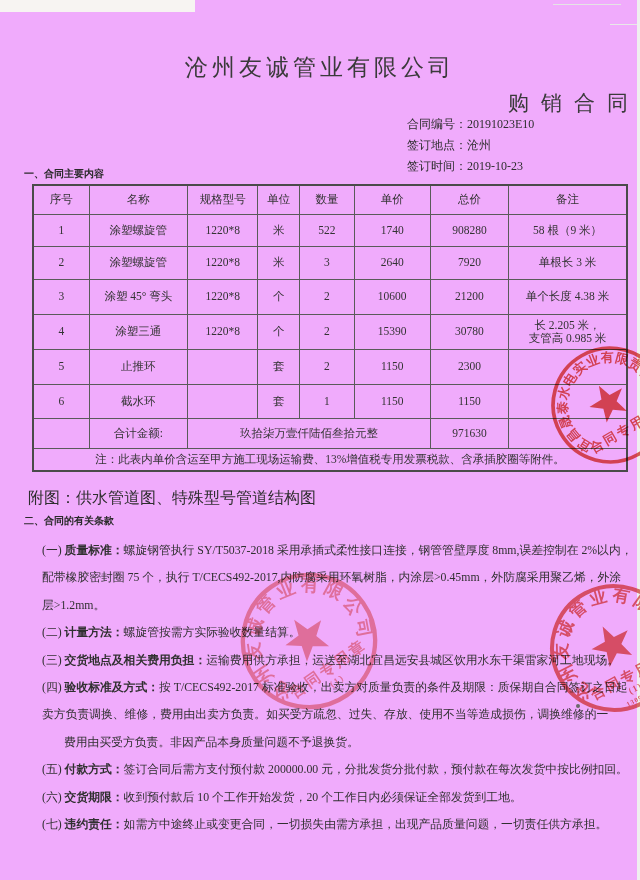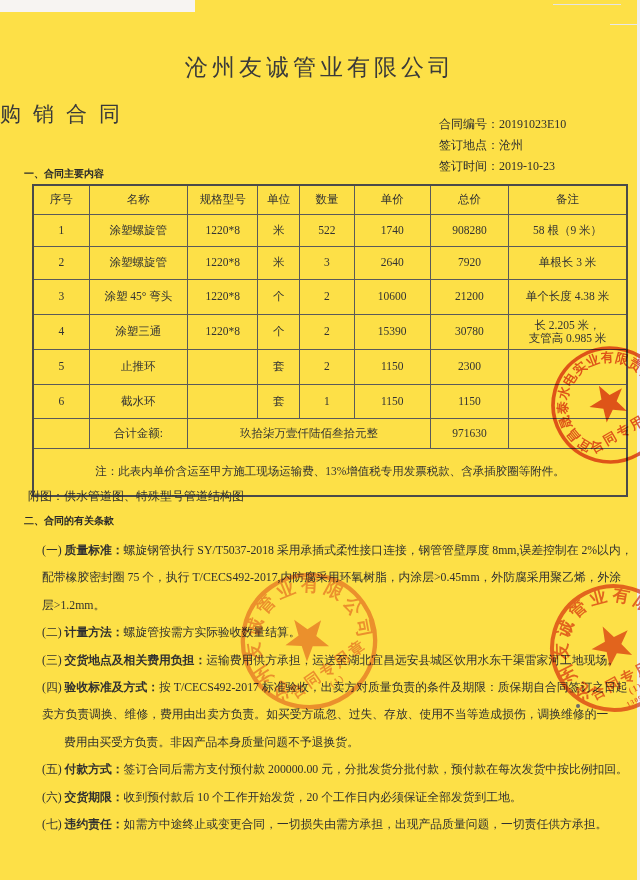--- a/index.html
+++ b/index.html
@@ -1,33 +1,33 @@
 <!DOCTYPE html>
 <html><head>
 <meta charset="utf-8">
 <style>
   html,body{margin:0;padding:0;background:#fff;}
-  .page{position:relative;width:640px;height:880px;background:#fde047;overflow:hidden;
+  .page{position:relative;width:640px;height:880px;background:#f0abfc;overflow:hidden;
         font-family:"Liberation Serif","DejaVu Serif",serif;color:#2e2e2e;}
   .title1{position:absolute;top:52px;left:0;width:100%;text-align:center;
           font-size:23px;letter-spacing:4px;color:#3a3a3a;}
-  .title2{position:absolute;top:89px;left:0;width:100%;text-align:left;
-          font-size:21px;letter-spacing:12px;color:#3a3a3a;margin-top:11px;}
+  .title2{position:absolute;top:89px;left:0;width:100%;text-align:right;
+          font-size:21px;letter-spacing:12px;color:#3a3a3a;}
   .meta-left{position:absolute;left:28px;top:118px;font-size:12px;line-height:33px;}
-  .meta-right{position:absolute;left:407px;top:114px;font-size:12px;line-height:21px;margin-left:32px;}
+  .meta-right{position:absolute;left:407px;top:114px;font-size:12px;line-height:21px;}
   .sec-heading{position:absolute;font-size:10px;font-weight:bold;
                font-family:"Liberation Sans","DejaVu Sans",sans-serif;color:#2a2a2a;}
   #h1{left:24px;top:167px;}
   #h2{left:24px;top:514px;}
   table.items{position:absolute;left:22px;top:184px;width:596px;border-collapse:collapse;
               table-layout:fixed;font-size:11.5px;color:#333;border:2px solid #4a4a4a;margin-left:10px;}
   table.items td,table.items th{border:1px solid #5a5a5a;text-align:center;padding:0 2px;
               font-weight:normal;white-space:pre-line;line-height:13px;overflow:hidden;}
   td.note-cell{text-align:left;padding-left:6px;}
-  .attach{position:absolute;left:28px;top:488px;font-size:12px;}
+  .attach{position:absolute;left:28px;top:488px;font-size:16px;}
   .terms{position:absolute;left:42px;top:537px;width:602px;font-size:11.8px;color:#303030;}
   .term-line{height:27.4px;line-height:27.4px;white-space:nowrap;}
   .term-line .tbold{font-weight:bold;font-family:"Liberation Sans","DejaVu Sans",sans-serif;}
   .indent{padding-left:22px;}
   .stamp{position:absolute;mix-blend-mode:multiply;pointer-events:none;}
   .stamp .ring{fill:none;stroke:#dc4a3c;stroke-width:6;}
   .stamp .arc{fill:none;stroke:none;}
   .stamp text{fill:#dc4a3c;font-weight:bold;font-family:"Liberation Serif",serif;}
   .stamp .star{fill:#dc4a3c;}
   .ringtext-long{font-size:21px;letter-spacing:1px;}
@@ -150,21 +150,21 @@
         </tr>
       </tbody>
     <tbody>
       <tr style="height:30px">
         <td></td>
         <td>合计金额:</td>
         <td colspan="4">玖拾柒万壹仟陆佰叁拾元整</td>
         <td>971630</td>
         <td></td>
       </tr>
-      <tr style="height:48px">
+      <tr style="height:23px">
         <td colspan="8" class="note-cell">注：此表内单价含运至甲方施工现场运输费、13%增值税专用发票税款、含承插胶圈等附件。</td>
       </tr>
     </tbody>
   </table>
 
   <div class="attach">附图：供水管道图、特殊型号管道结构图</div>
 
   <div class="sec-heading" id="h2">二、合同的有关条款</div>
 
   <div class="terms" id="terms">

